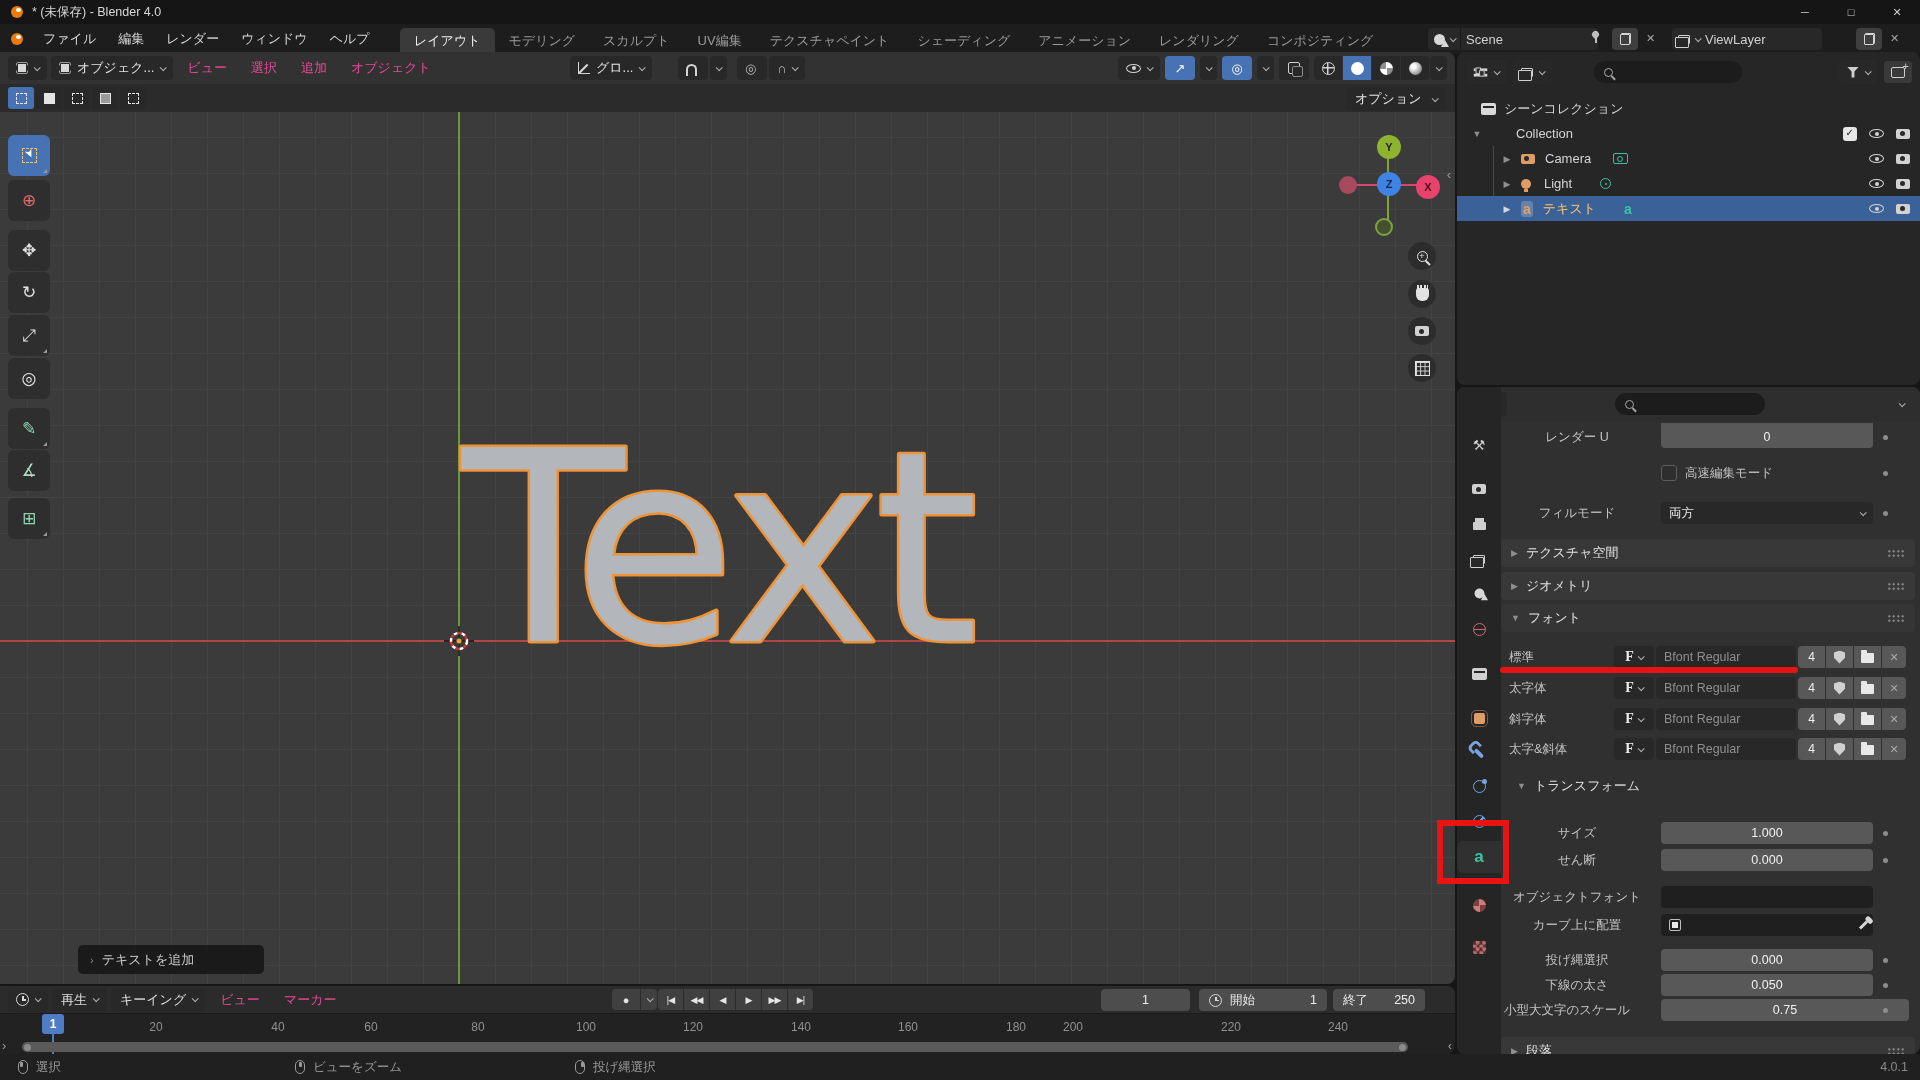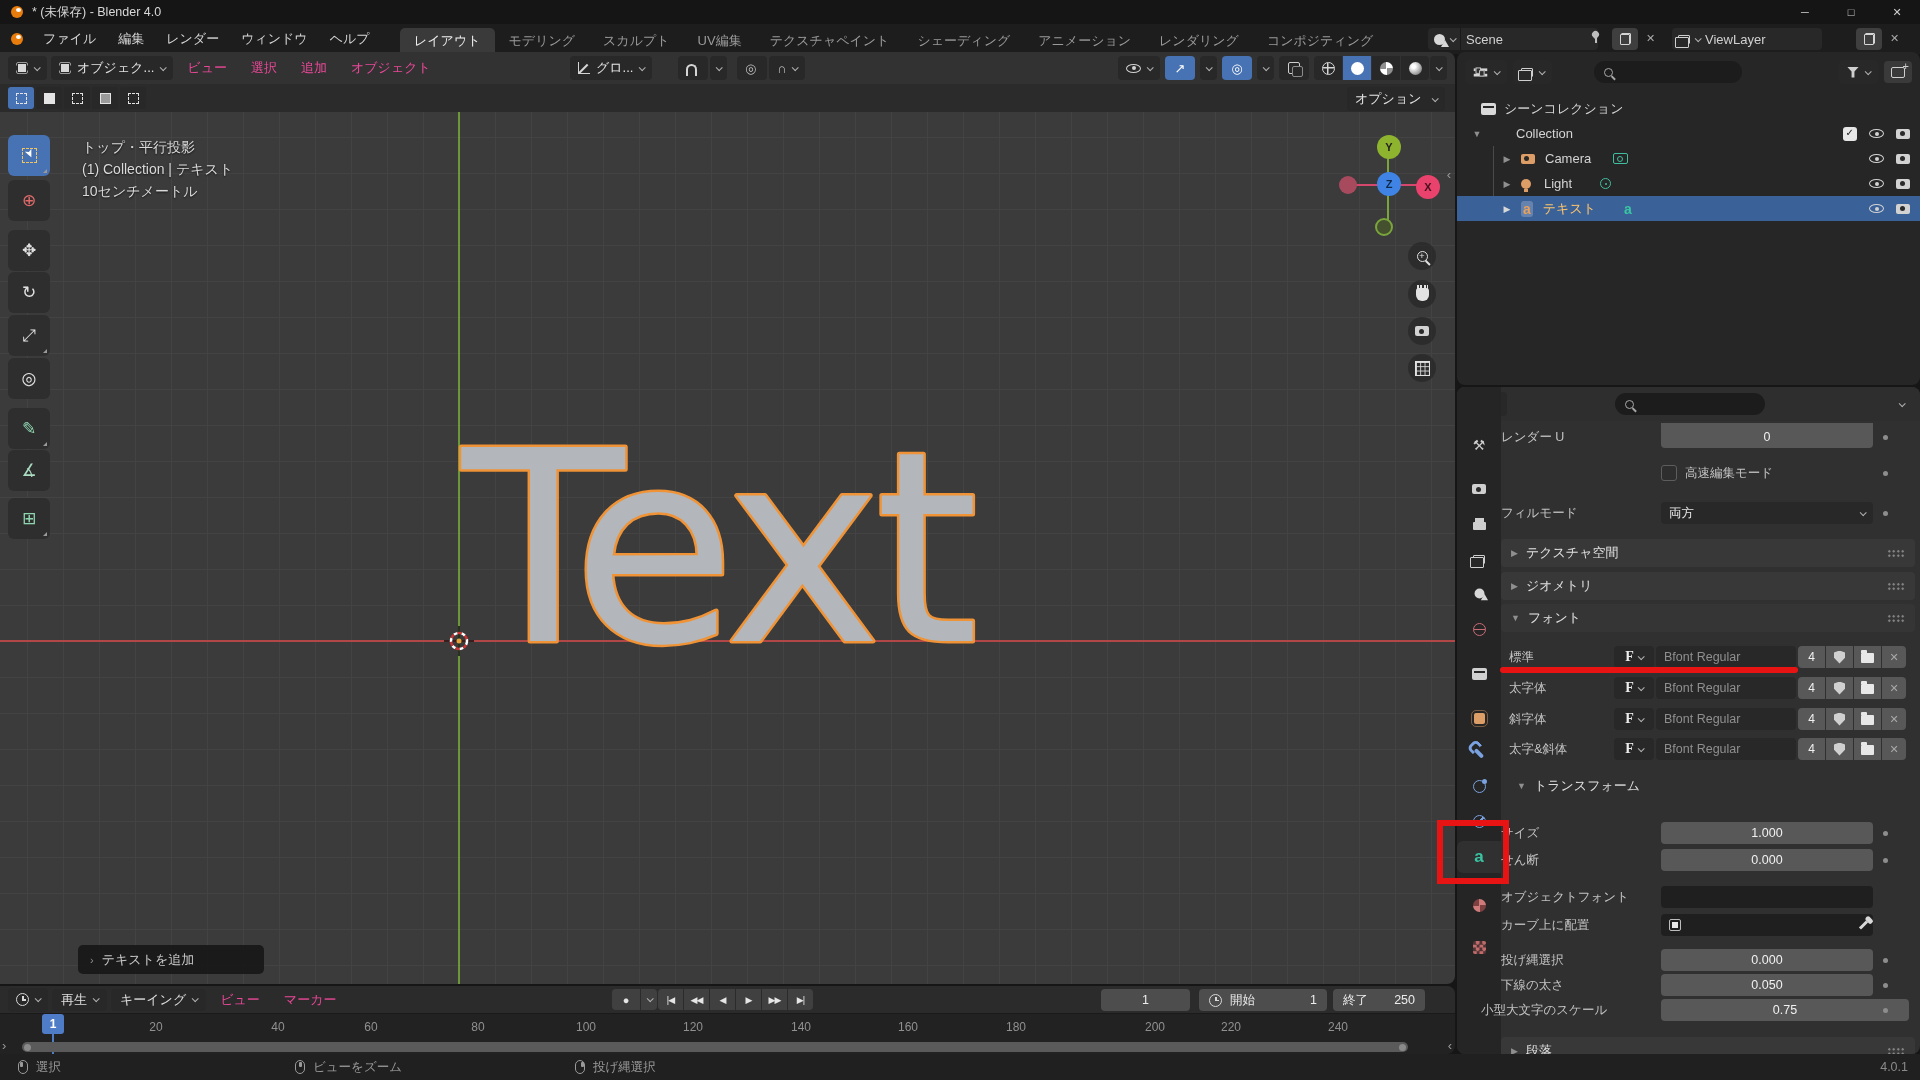--- a/index.html
+++ b/index.html
@@ -134,21 +134,21 @@
 .i-print::before{content:"";position:absolute;top:-4px;left:2px;width:9px;height:4px;background:#cfcfcf}
 .i-world{position:relative;width:13px;height:13px;border:1.5px solid #c96a77;border-radius:50%;background:linear-gradient(#c96a77 0 0) center/100% 1px no-repeat}
 .i-obj{width:11px;height:11px;background:#dd9d66;border-radius:2px;outline:1.5px solid rgba(221,157,102,.45);outline-offset:2px}
 .i-wrench{position:relative;width:3.5px;height:11px;background:#7aa2e0;border-radius:2px;transform:rotate(-45deg);margin-top:3px}
 .i-wrench::before{content:"";position:absolute;top:-7px;left:-3.5px;width:7px;height:6px;border:3px solid #7aa2e0;border-bottom:none;border-radius:5px 5px 0 0}
 .i-phys{position:relative;width:13px;height:13px;border:1.5px solid #7aa2e0;border-radius:50%}
 .i-phys::after{content:"";position:absolute;right:-2px;top:-2px;width:5px;height:5px;background:#7aa2e0;border-radius:50%}
 .i-constr{position:relative;width:13px;height:13px;border:1.5px solid #7aa2e0;border-radius:50%;background:linear-gradient(135deg,transparent 45%,#7aa2e0 45% 55%,transparent 55%)}
 .i-matball{width:13px;height:13px;border-radius:50%;background:conic-gradient(#d07b7b 0 25%,#7c4040 25% 50%,#d07b7b 50% 75%,#7c4040 75%)}
 .i-tex{width:13px;height:13px;background:repeating-conic-gradient(#c06a6a 0% 25%,#4e3434 25% 50%);background-size:6.5px 6.5px;border-radius:2px}
-.plabel{position:absolute;left:44px;width:152px;color:#c3c3c3;font-size:12.5px;line-height:22px;text-align:left}
+.plabel{position:absolute;left:44px;width:152px;color:#c3c3c3;font-size:12.5px;line-height:22px;text-align:center}
 .plabel.left{text-align:left;left:52px;width:100px}
 .slider{position:absolute;height:22px;background:#585858;border-radius:4px;display:flex;align-items:center;justify-content:center;color:#f0f0f0;font-size:12.5px}
 .darkfield{position:absolute;height:22px;background:#1f1f1f;border-radius:4px;display:flex;align-items:center;padding:0 8px;color:#8f8f8f;font-size:12.5px}
 .pdot{position:absolute;width:5px;height:5px;border-radius:50%;background:#8d8d8d}
 .phead{position:absolute;left:44px;width:414px;height:28px;background:#383838;border-radius:4px;display:flex;align-items:center;gap:8px;padding:0 10px;color:#e0e0e0;font-size:13px}
 .grip{margin-left:auto;width:18px;height:9px;background:radial-gradient(#8a8a8a 1px,transparent 1.3px);background-size:4.5px 4.5px}
 .fbtn{position:absolute;height:22px;background:#282828;border-radius:4px;display:flex;align-items:center;justify-content:center;gap:4px}
 .fletter{font-family:"Liberation Serif","DejaVu Serif",serif;font-weight:bold;color:#ececec;font-size:14px}
 .ubtn{position:absolute;height:22px;background:#585858;display:flex;align-items:center;justify-content:center;color:#f0f0f0;font-size:12px}
 .i-shield{width:11px;height:13px;background:#d0d0d0;clip-path:polygon(50% 0,100% 15%,100% 55%,50% 100%,0 55%,0 15%)}
@@ -333,25 +333,20 @@
     <svg width="1455" height="872" style="position:absolute;left:0;top:0">
       <text x="462" y="529" font-size="266" letter-spacing="-7" fill="#b3b6ba" stroke="#ef9336" stroke-width="5" stroke-linejoin="round" paint-order="stroke" font-family="DejaVu Sans, Liberation Sans, sans-serif">Text</text>
       <g>
         <line x1="444" y1="529" x2="474" y2="529" stroke="#111" stroke-width="1.5"></line>
         <line x1="459" y1="514" x2="459" y2="544" stroke="#111" stroke-width="1.5"></line>
         <circle cx="459" cy="529" r="8" fill="none" stroke="#fff" stroke-width="2.5" stroke-dasharray="4 4"></circle>
         <circle cx="459" cy="529" r="8" fill="none" stroke="#c33" stroke-width="2.5" stroke-dasharray="4 4" stroke-dashoffset="4"></circle>
         <circle cx="459" cy="529" r="2.5" fill="#e8a33d"></circle>
       </g>
     </svg>
-    <div id="vp-overlay">
-      <div>トップ・平行投影</div>
-      <div>(1) Collection | テキスト</div>
-      <div>10センチメートル</div>
-    </div>
 
     <div class="tool on" style="top:23px">
         <span class="sm-selectbox"></span>
         <span class="corner"></span>
       </div>
     <div class="tool" style="top:68px">
         <span style="color:#e06a6a">⊕</span>
       </div>
     <div class="tool" style="top:118px">
         <span>✥</span>
@@ -745,21 +740,21 @@
   <div id="tl-ruler">
     <span class="tick" style="left:136px">20</span>
     <span class="tick" style="left:258px">40</span>
     <span class="tick" style="left:351px">60</span>
     <span class="tick" style="left:458px">80</span>
     <span class="tick" style="left:566px">100</span>
     <span class="tick" style="left:673px">120</span>
     <span class="tick" style="left:781px">140</span>
     <span class="tick" style="left:888px">160</span>
     <span class="tick" style="left:996px">180</span>
-    <span class="tick" style="left:1135px">200</span>
+    <span class="tick" style="left:1053px">200</span>
     <span class="tick" style="left:1211px">220</span>
     <span class="tick" style="left:1318px">240</span>
   </div>
   <div id="playhead">1</div>
   <div id="playhead-line"></div>
   <div id="tl-scroll"></div>
   <span class="sidebar-arrow" style="left:2px;top:52px">›</span>
   <span class="sidebar-arrow" style="right:3px;top:52px">‹</span>
 </div>
 

